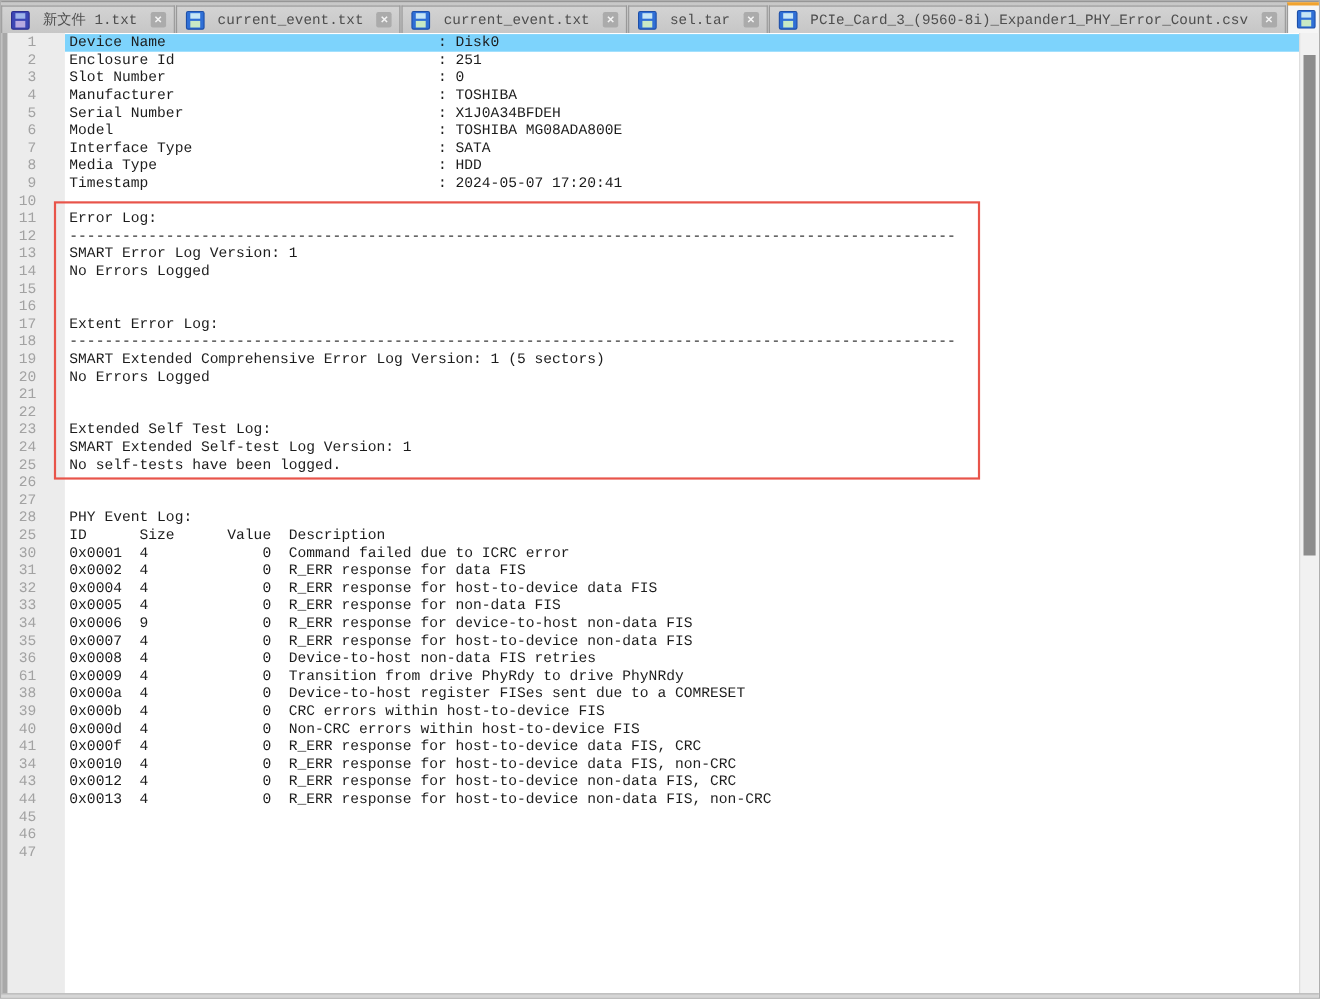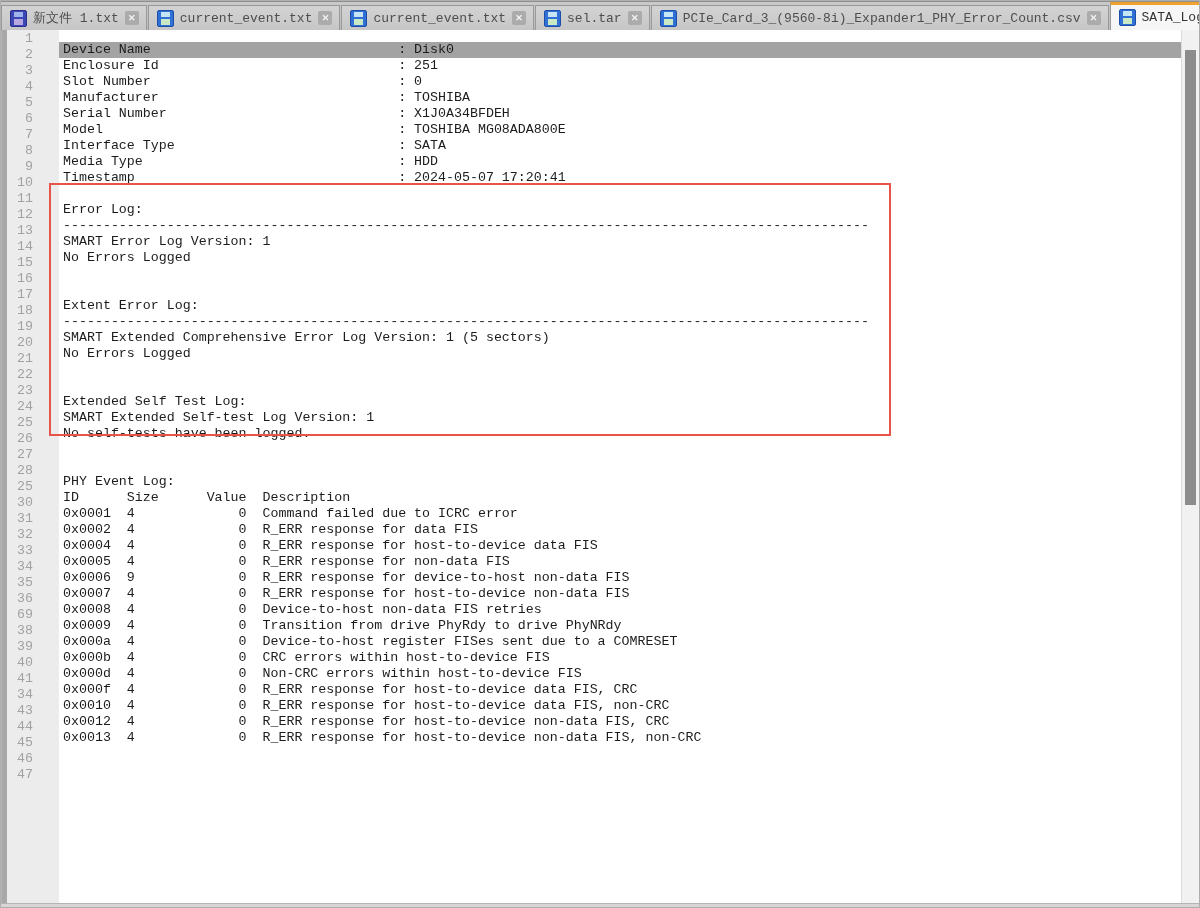--- a/index.html
+++ b/index.html
@@ -9,21 +9,21 @@
     font-family:"Liberation Mono","DejaVu Sans Mono",monospace;
   }
   
   .tabbar{
     position:absolute;top:0;left:0;right:0;height:29px;
     background:linear-gradient(#c9c9c9,#bcbcbc);
     border-top:1px solid #8f8f8f;
     display:flex;align-items:flex-end;box-sizing:border-box;
   }
   .tab{
-    display:flex;align-items:center;gap:6px;
+    display:flex;align-items:center;gap:12px;
     height:25px;padding:0 7px 0 8px;margin-right:1px;
     background:linear-gradient(#d3d3d3,#c6c6c6);
     border:1px solid #999;border-bottom:none;
     color:#4e4e4e;font-size:13px;white-space:nowrap;cursor:default;
     box-sizing:border-box;
   }
   .tab.active{
     height:28px;background:#f6f6f6;color:#333;
     border-top:3px solid #f0a22e;border-color:#9a9a9a;border-top-color:#f0a22e;
   }
@@ -49,21 +49,21 @@
     width:52px;flex:0 0 auto;background:#ececec;color:#a2a2a2;
     font-size:13.3px;line-height:16px;text-align:right;
     padding:1px 26px 0 0;box-sizing:border-box;
   }
   .gutter .ln{height:16px;}
   .code{
     flex:1 1 auto;position:relative;background:#ffffff;overflow:hidden;
     font-size:13.3px;line-height:16px;color:#1c1c1c;padding-top:1px;
   }
   .code-line{height:16px;white-space:pre;padding-left:4px;}
-  .code-line.current{background:#a3a3a3;margin-top:11px;}
+  .code-line.current{background:#7dd3fc;}
   .vscroll{
     width:18px;flex:0 0 auto;background:#f1f1f1;border-left:1px solid #dcdcdc;
     position:relative;box-sizing:border-box;
   }
   .vthumb{position:absolute;left:3px;width:11px;top:20px;height:455px;background:#8c8c8c;}
   
   .redbox{
     position:absolute;left:48px;top:182px;width:842px;height:253px;
     border:2px solid #e8544a;box-sizing:border-box;pointer-events:none;z-index:5;
   }
@@ -156,21 +156,21 @@
         <div class="ln">27</div>
         <div class="ln">28</div>
         <div class="ln">25</div>
         <div class="ln">30</div>
         <div class="ln">31</div>
         <div class="ln">32</div>
         <div class="ln">33</div>
         <div class="ln">34</div>
         <div class="ln">35</div>
         <div class="ln">36</div>
-        <div class="ln">69</div>
+        <div class="ln">61</div>
         <div class="ln">38</div>
         <div class="ln">39</div>
         <div class="ln">40</div>
         <div class="ln">41</div>
         <div class="ln">34</div>
         <div class="ln">43</div>
         <div class="ln">44</div>
         <div class="ln">45</div>
         <div class="ln">46</div>
         <div class="ln">47</div>

